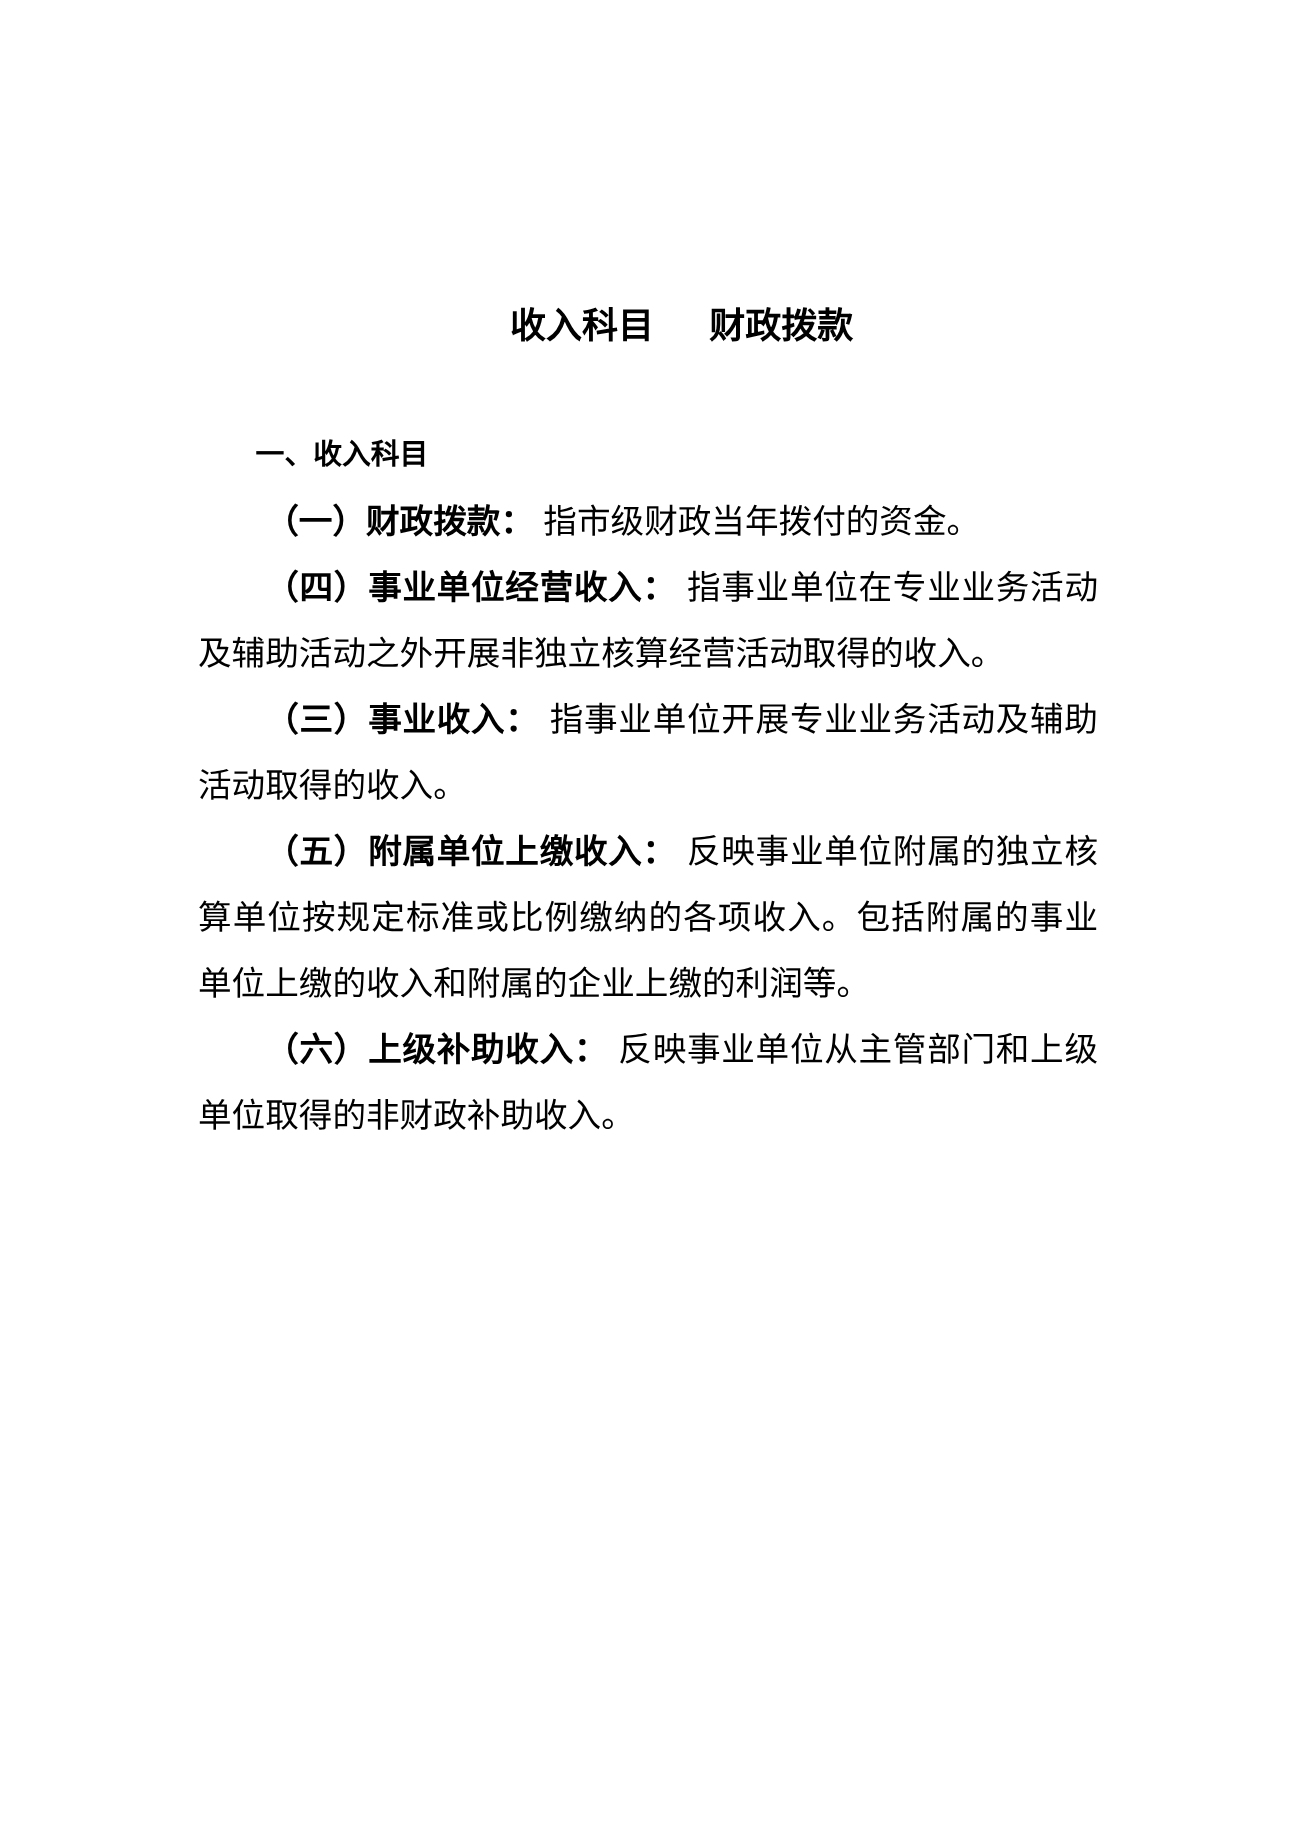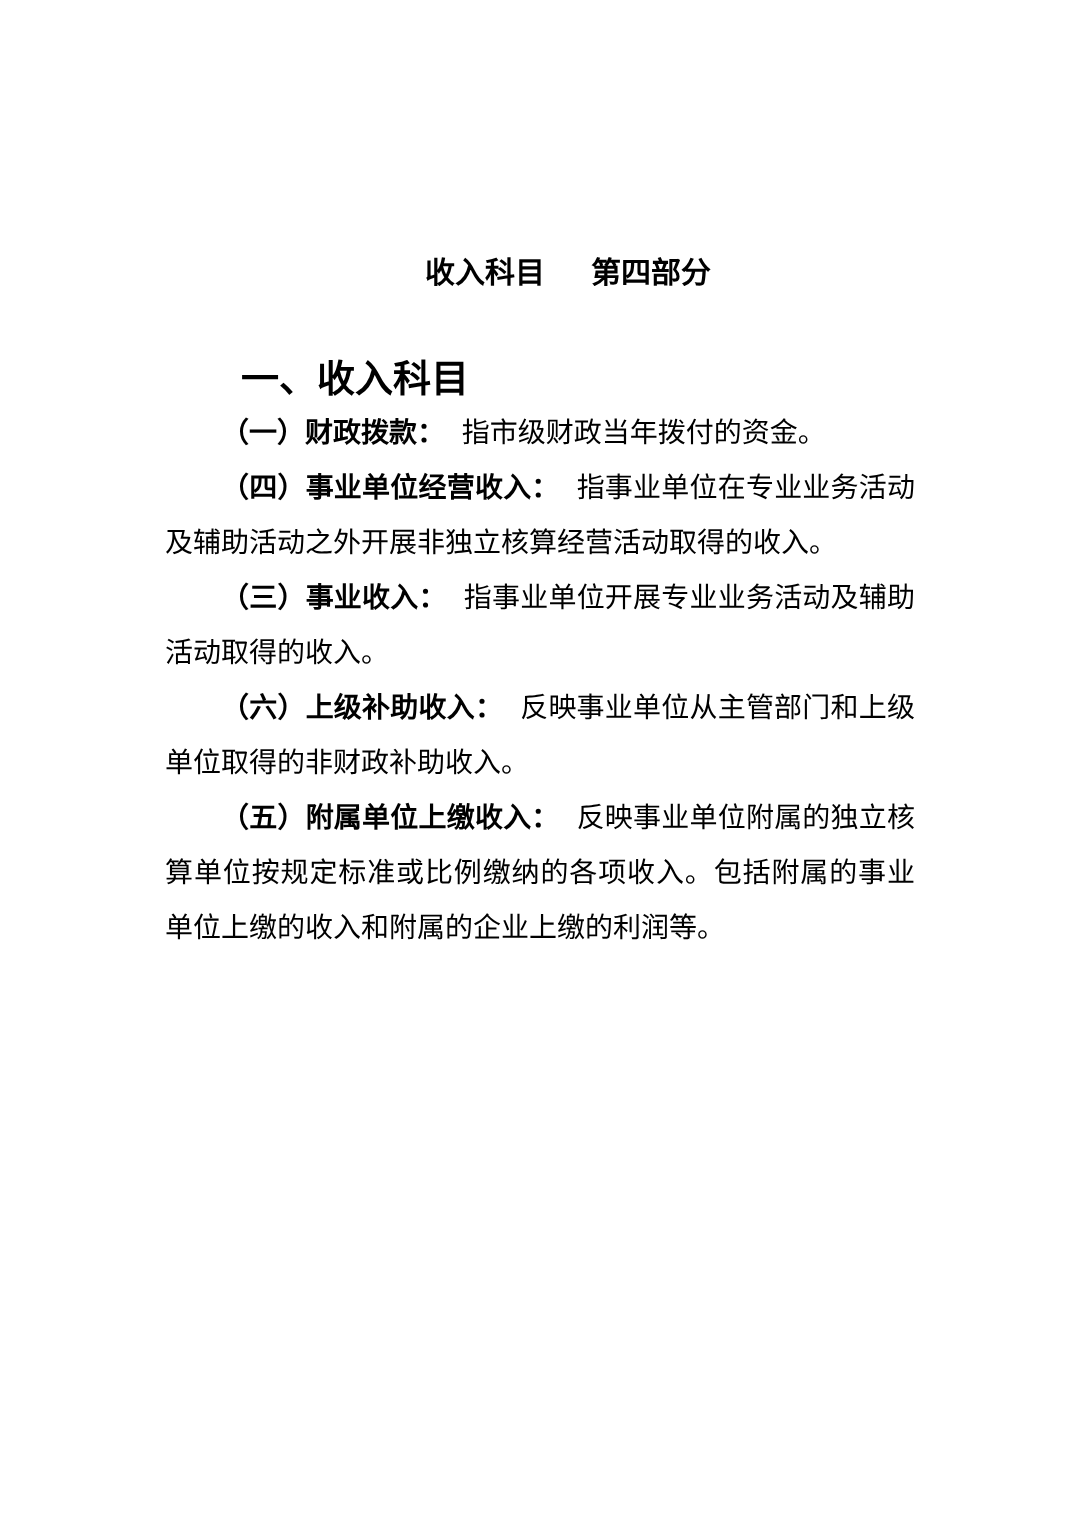--- a/index.html
+++ b/index.html
@@ -33,65 +33,65 @@
   }
   .title-gap {
     display: inline-block;
     width: 46px;
     height: 1px;
   }
   .section-heading {
     margin: 52px 0 0 0;
     font-family: Liberation Sans, sans-serif;
     font-weight: bold;
-    font-size: 38px;
+    font-size: 24px;
     line-height: 55px;
     text-indent: 2em;
   }
   .glossary {
     margin: 0;
     padding: 0;
   }
   p.item {
     margin: 0;
     padding: 0;
-    font-family: Liberation Mono, monospace;
+    font-family: Liberation Sans, sans-serif;
     font-size: 28px;
     line-height: 55px;
     text-indent: 2em;
     text-align: justify;
     text-justify: inter-ideograph;
     word-break: normal;
   }
   p.item .term {
     font-weight: bold;
   }
   p.item .def {
     font-weight: normal;
   }
 </style>
 </head>
 <body>
 
 <div class="page">
 
-  <h1 class="doc-title"><span>收入科目</span><span class="title-gap"></span><span>第四部分</span></h1>
+  <h1 class="doc-title"><span>收入科目</span><span class="title-gap"></span><span>财政拨款</span></h1>
 
   <h2 class="section-heading">一、收入科目</h2>
 
   <div class="glossary">
 
     <p class="item"><span class="term">（一）财政拨款：</span> <span class="def">指市级财政当年拨付的资金。</span></p>
 
 
     <p class="item"><span class="term">（四）事业单位经营收入：</span> <span class="def">指事业单位在专业业务活动及辅助活动之外开展非独立核算经营活动取得的收入。</span></p>
 
     <p class="item"><span class="term">（三）事业收入：</span> <span class="def">指事业单位开展专业业务活动及辅助活动取得的收入。</span></p>
 
+    <p class="item"><span class="term">（五）附属单位上缴收入：</span> <span class="def">反映事业单位附属的独立核算单位按规定标准或比例缴纳的各项收入。包括附属的事业单位上缴的收入和附属的企业上缴的利润等。</span></p>
+
     <p class="item"><span class="term">（六）上级补助收入：</span> <span class="def">反映事业单位从主管部门和上级单位取得的非财政补助收入。</span></p>
-
-    <p class="item"><span class="term">（五）附属单位上缴收入：</span> <span class="def">反映事业单位附属的独立核算单位按规定标准或比例缴纳的各项收入。包括附属的事业单位上缴的收入和附属的企业上缴的利润等。</span></p>
 
 
 
   </div>
 
 </div>
 
 </body></html>

